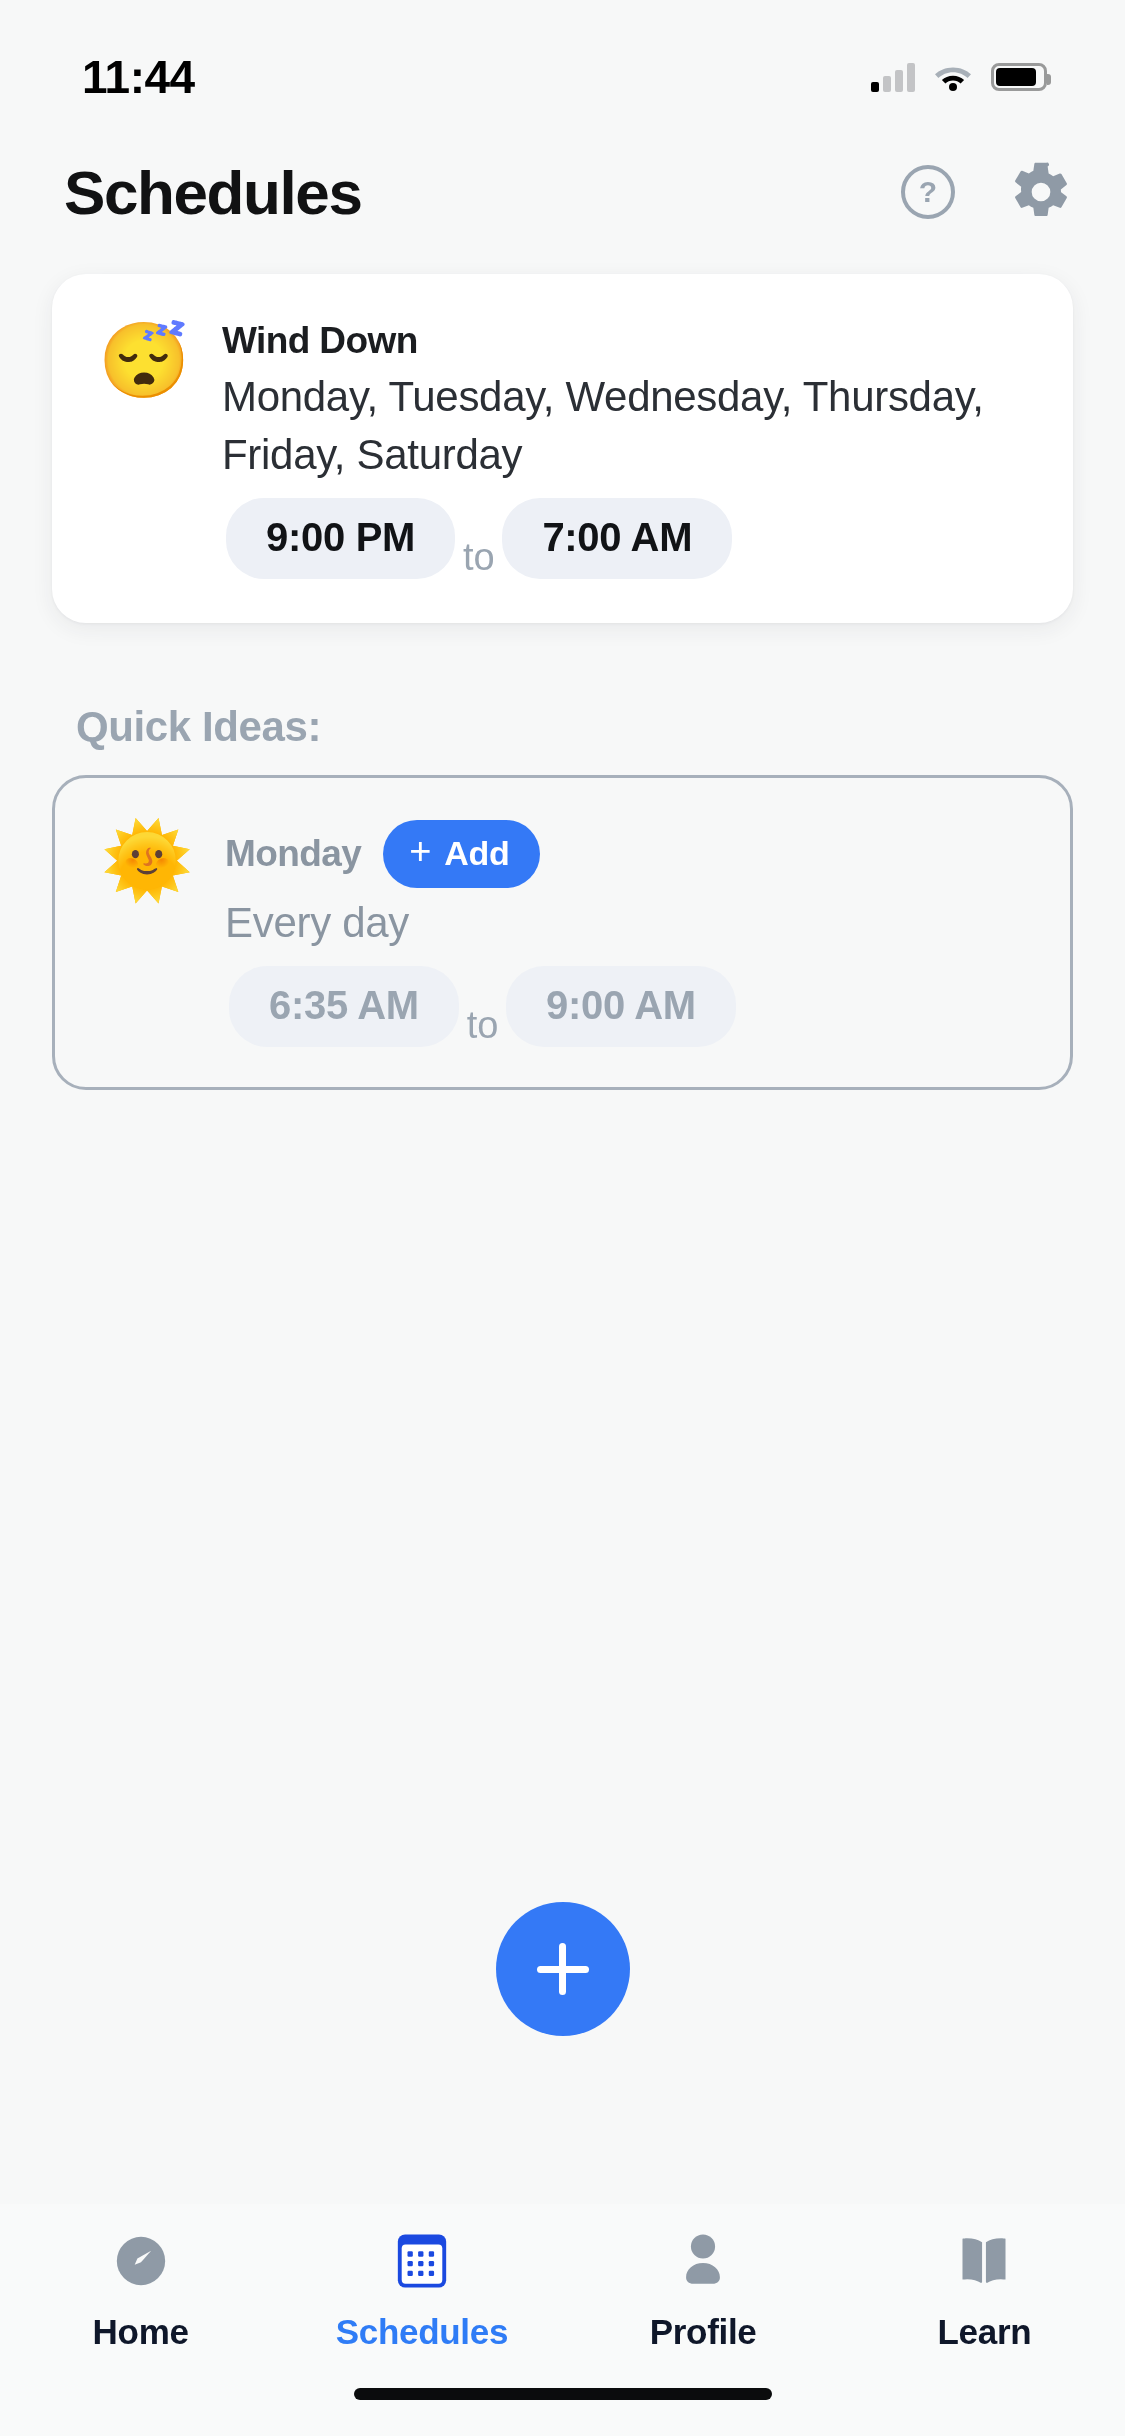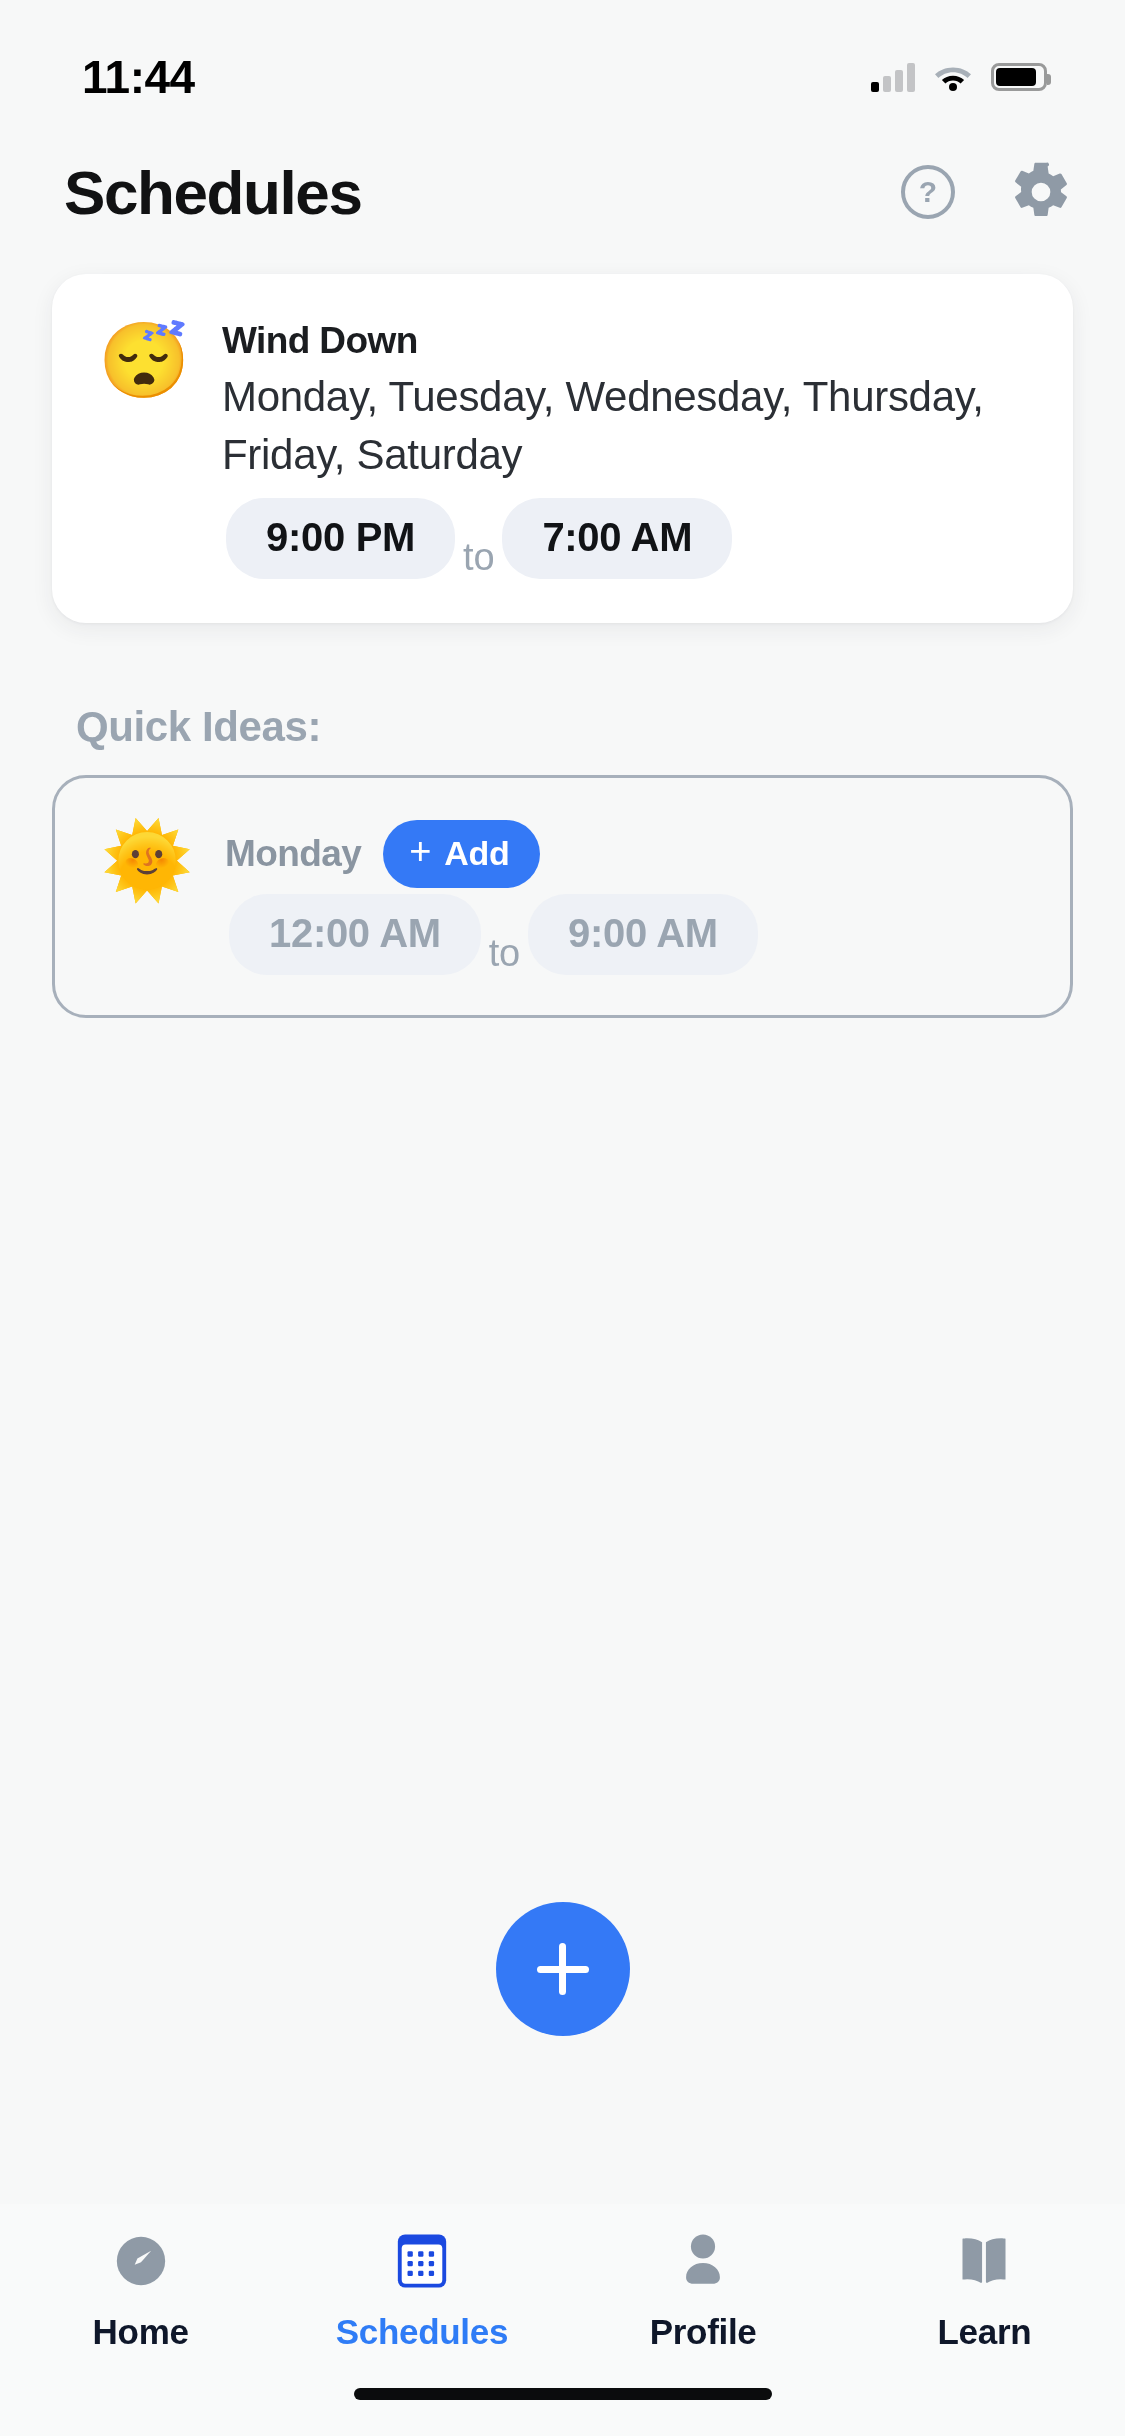--- a/index.html
+++ b/index.html
@@ -282,22 +282,23 @@
     <div class="card card-idea">
       <div class="emoji">🌞</div>
       <div class="card-body">
         <div class="row-title">
           <span class="c-title muted">Monday</span>
           <button class="add-btn">
             <span class="plus">+</span>
             <span>Add</span>
           </button>
         </div>
+        <div class="c-days muted">Every day</div>
         <div class="times">
-          <span class="pill muted">12:00 AM</span>
+          <span class="pill muted">6:35 AM</span>
           <span class="to">to</span>
           <span class="pill muted">9:00 AM</span>
         </div>
       </div>
     </div>
 
     <div class="fab-wrap">
       <button class="fab">
         <span class="bar1"></span>
         <span class="bar2"></span>

